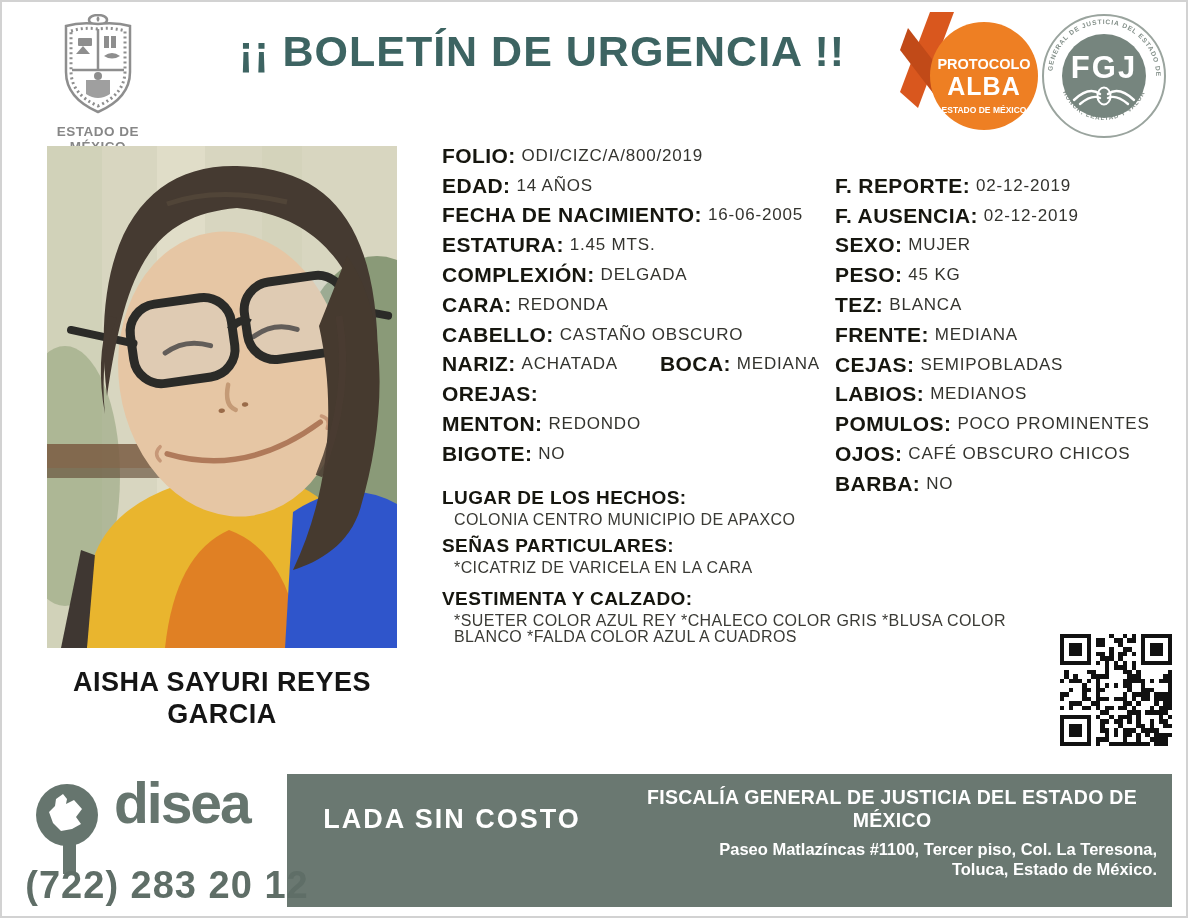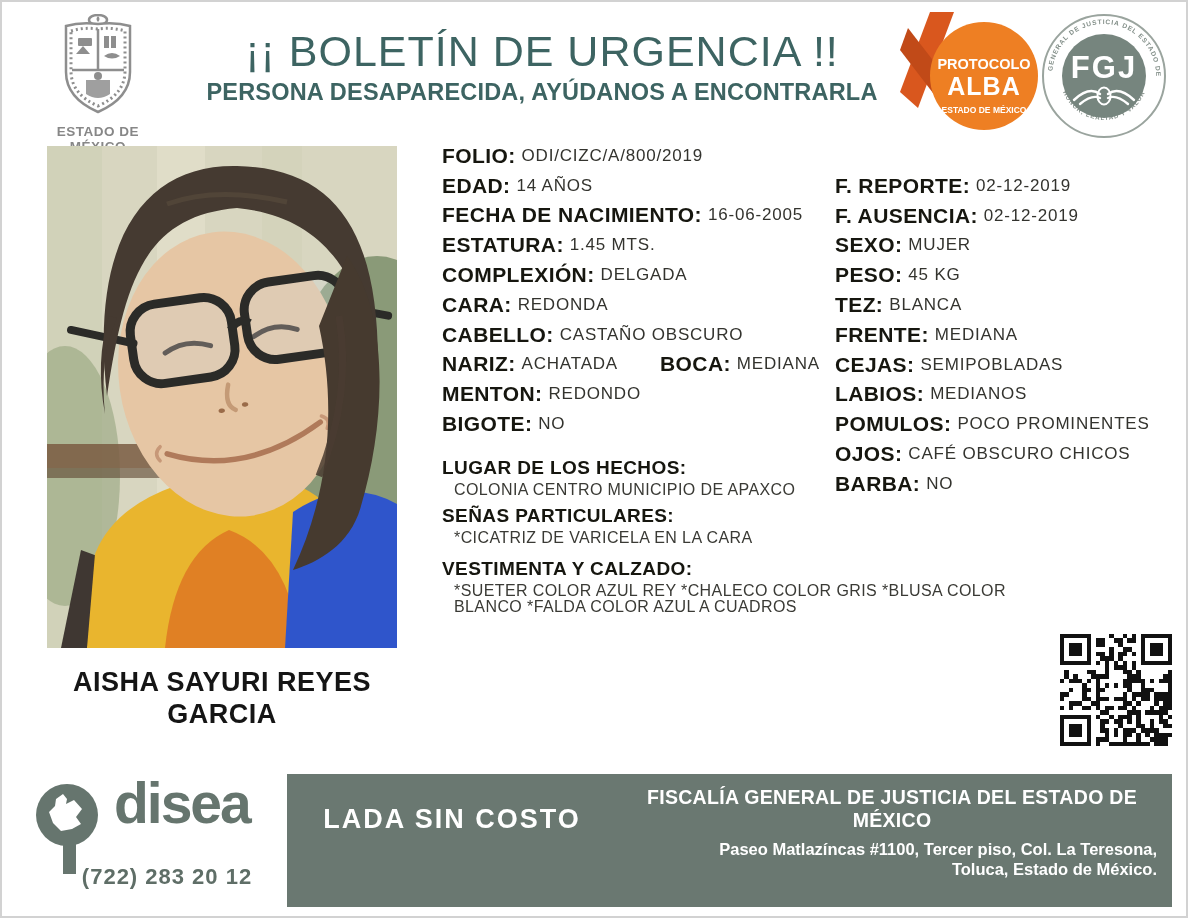--- a/index.html
+++ b/index.html
@@ -6,21 +6,21 @@
   .poster{
     position:relative;width:1188px;height:918px;box-sizing:border-box;
     background:#ffffff;border:2px solid #d2d2d2;overflow:hidden;
     font-family:"Liberation Sans","DejaVu Sans",sans-serif;
     -webkit-font-smoothing:antialiased;
   }
   
   .logo-edomex{position:absolute;left:32px;top:12px;width:128px;text-align:center;color:#8a8a8a;}
   .logo-edomex .caption{font-size:13.5px;font-weight:800;letter-spacing:.5px;color:#878787;margin-top:2px;}
   .header-text{position:absolute;left:178px;top:26px;width:724px;text-align:center;color:#3d6462;}
-  .header-text .title{font-size:43px;font-weight:400;letter-spacing:1px;line-height:46px;}
+  .header-text .title{font-size:43px;font-weight:700;letter-spacing:1px;line-height:46px;}
   .header-text .subtitle{font-size:23.5px;font-weight:800;letter-spacing:.2px;margin-top:5px;}
   .alba-badge{position:absolute;left:898px;top:10px;width:140px;height:130px;}
   .fgj-seal{position:absolute;left:1038px;top:10px;width:128px;height:128px;}
   
   .photo{position:absolute;left:45px;top:144px;width:350px;height:502px;overflow:hidden;}
   
   .person-name{position:absolute;left:10px;top:664px;width:420px;text-align:center;
     font-size:27px;font-weight:800;letter-spacing:.5px;line-height:32px;color:#151515;}
   
   .fields-left{position:absolute;left:440px;top:139px;width:615px;}
@@ -43,21 +43,21 @@
   .lada .l2{font-size:34px;font-weight:800;letter-spacing:2px;margin-top:4px;}
   .fiscalia{position:absolute;left:615px;top:772px;width:550px;height:133px;color:#fff;box-sizing:border-box;}
   .fiscalia .ftitle{font-size:19.5px;font-weight:800;text-align:center;margin-top:12px;letter-spacing:.3px;}
   .fiscalia .fdesc{font-size:15px;font-weight:400;text-align:center;line-height:18.5px;margin-top:8px;padding:0 6px;}
   .fiscalia .faddr{font-size:16.5px;font-weight:800;text-align:right;line-height:19.5px;margin-top:8px;padding-right:10px;}
   .odisea{position:absolute;left:24px;top:776px;width:258px;height:92px;}
   .mag-circle{position:absolute;left:10px;top:6px;width:62px;height:62px;border-radius:50%;background:#66756e;}
   .mag-handle{position:absolute;left:37px;top:64px;width:13px;height:32px;background:#66756e;}
   .odisea-word{position:absolute;left:88px;top:-8px;font-size:57px;font-weight:800;color:#66756e;letter-spacing:-2px;}
   .odisea-tagline{position:absolute;left:58px;top:60px;width:190px;font-size:8.5px;font-weight:700;color:#7c8780;line-height:10.5px;letter-spacing:.2px;}
-  .phone{position:absolute;left:0;top:862px;width:330px;text-align:center;font-size:22px;font-weight:800;color:#5f6e67;letter-spacing:1px;}
+  .phone{position:absolute;left:0;top:862px;width:330px;text-align:center;font-size:38px;font-weight:800;color:#5f6e67;letter-spacing:1px;}
 </style>
 </head>
 <body>
 
 <div class="poster">
 
   <div class="logo-edomex">
     <svg width="96" height="104" viewBox="0 0 96 104">
       <g fill="none" stroke="#8e8e8e" stroke-width="2.5">
         <ellipse cx="48" cy="6" rx="9" ry="5" fill="#ffffff"></ellipse>
@@ -75,21 +75,20 @@
         <path d="M54 42 q8 -6 16 0 q-8 5 -16 0 Z"></path>
         <circle cx="48" cy="62" r="4"></circle>
         <path d="M36 66 h24 v14 q-12 8 -24 0 Z" opacity=".85"></path>
       </g>
     </svg>
     <div class="caption">ESTADO DE MÉXICO</div>
   </div>
 
   <div class="header-text">
     <div class="title">¡¡ BOLETÍN DE URGENCIA !!</div>
-    <div class="subtitle">PERSONA DESAPARECIDA, AYÚDANOS A ENCONTRARLA</div>
   </div>
 
   <div class="alba-badge">
     <svg width="140" height="130" viewBox="0 0 140 130">
       <polygon points="30,0 54,0 18,96 0,80" fill="#d9571e"></polygon>
       <polygon points="8,16 0,38 46,98 62,86" fill="#c14a18"></polygon>
       <circle cx="84" cy="64" r="54" fill="#ee7f23"></circle>
       <text x="84" y="57" text-anchor="middle" font-size="14.5" font-weight="800" fill="#ffffff" font-family="Liberation Sans, sans-serif">PROTOCOLO</text>
       <text x="84" y="83" text-anchor="middle" font-size="25" font-weight="800" letter-spacing="1" fill="#ffffff" font-family="Liberation Sans, sans-serif">ALBA</text>
       <text x="84" y="101" text-anchor="middle" font-size="8.5" font-weight="700" fill="#ffffff" font-family="Liberation Sans, sans-serif">ESTADO DE MÉXICO</text>
@@ -202,20 +201,24 @@
     </div>
     <div class="frow">
       <span class="flabel">CABELLO:</span>
       <span class="fvalue">CASTAÑO OBSCURO</span>
     </div>
     <div class="frow">
       <span class="flabel">NARIZ:</span>
       <span class="fvalue">ACHATADA</span>
       <span class="flabel flabel2">BOCA:</span>
       <span class="fvalue">MEDIANA</span>
+    </div>
+    <div class="frow">
+      <span class="flabel">OREJAS:</span>
+      <span class="fvalue"></span>
     </div>
     <div class="frow">
       <span class="flabel">MENTON:</span>
       <span class="fvalue">REDONDO</span>
     </div>
     <div class="frow">
       <span class="flabel">BIGOTE:</span>
       <span class="fvalue">NO</span>
     </div>
     <div class="fblock" id="blk-lugar">

